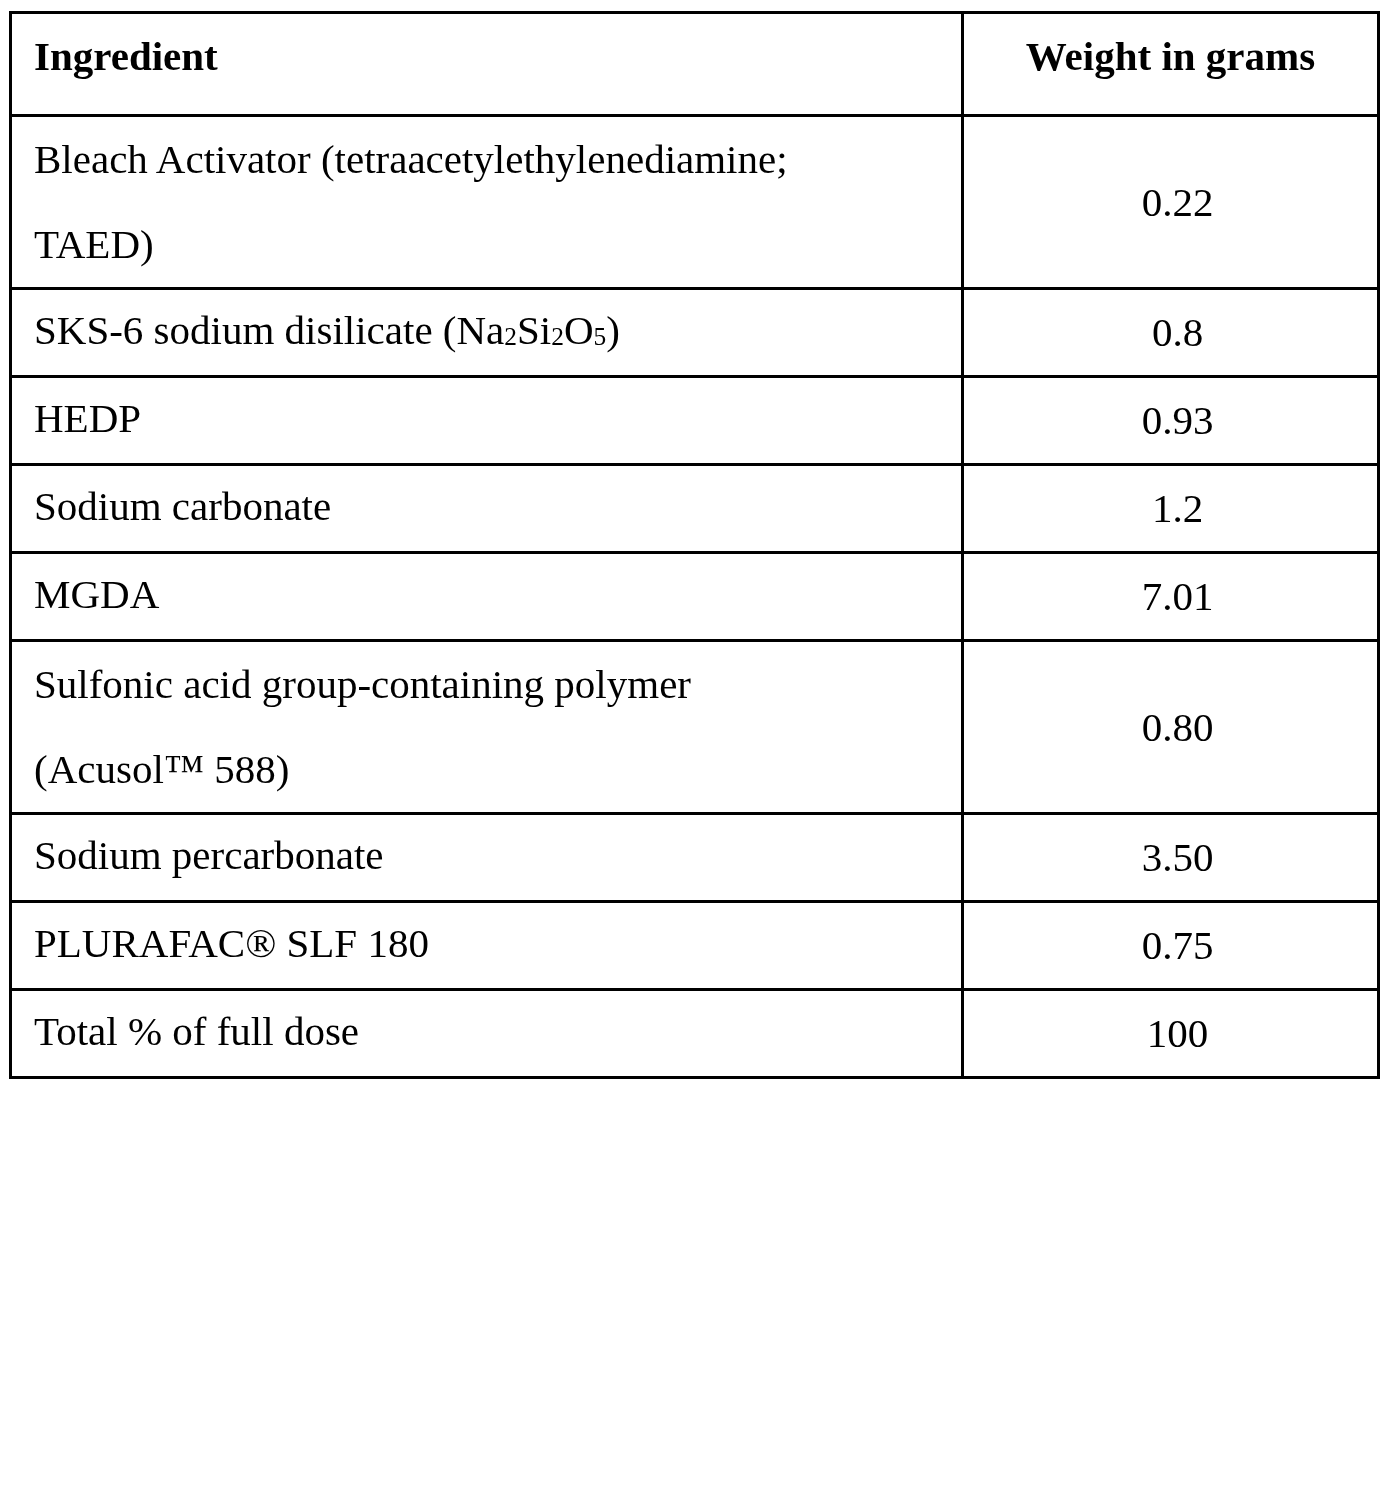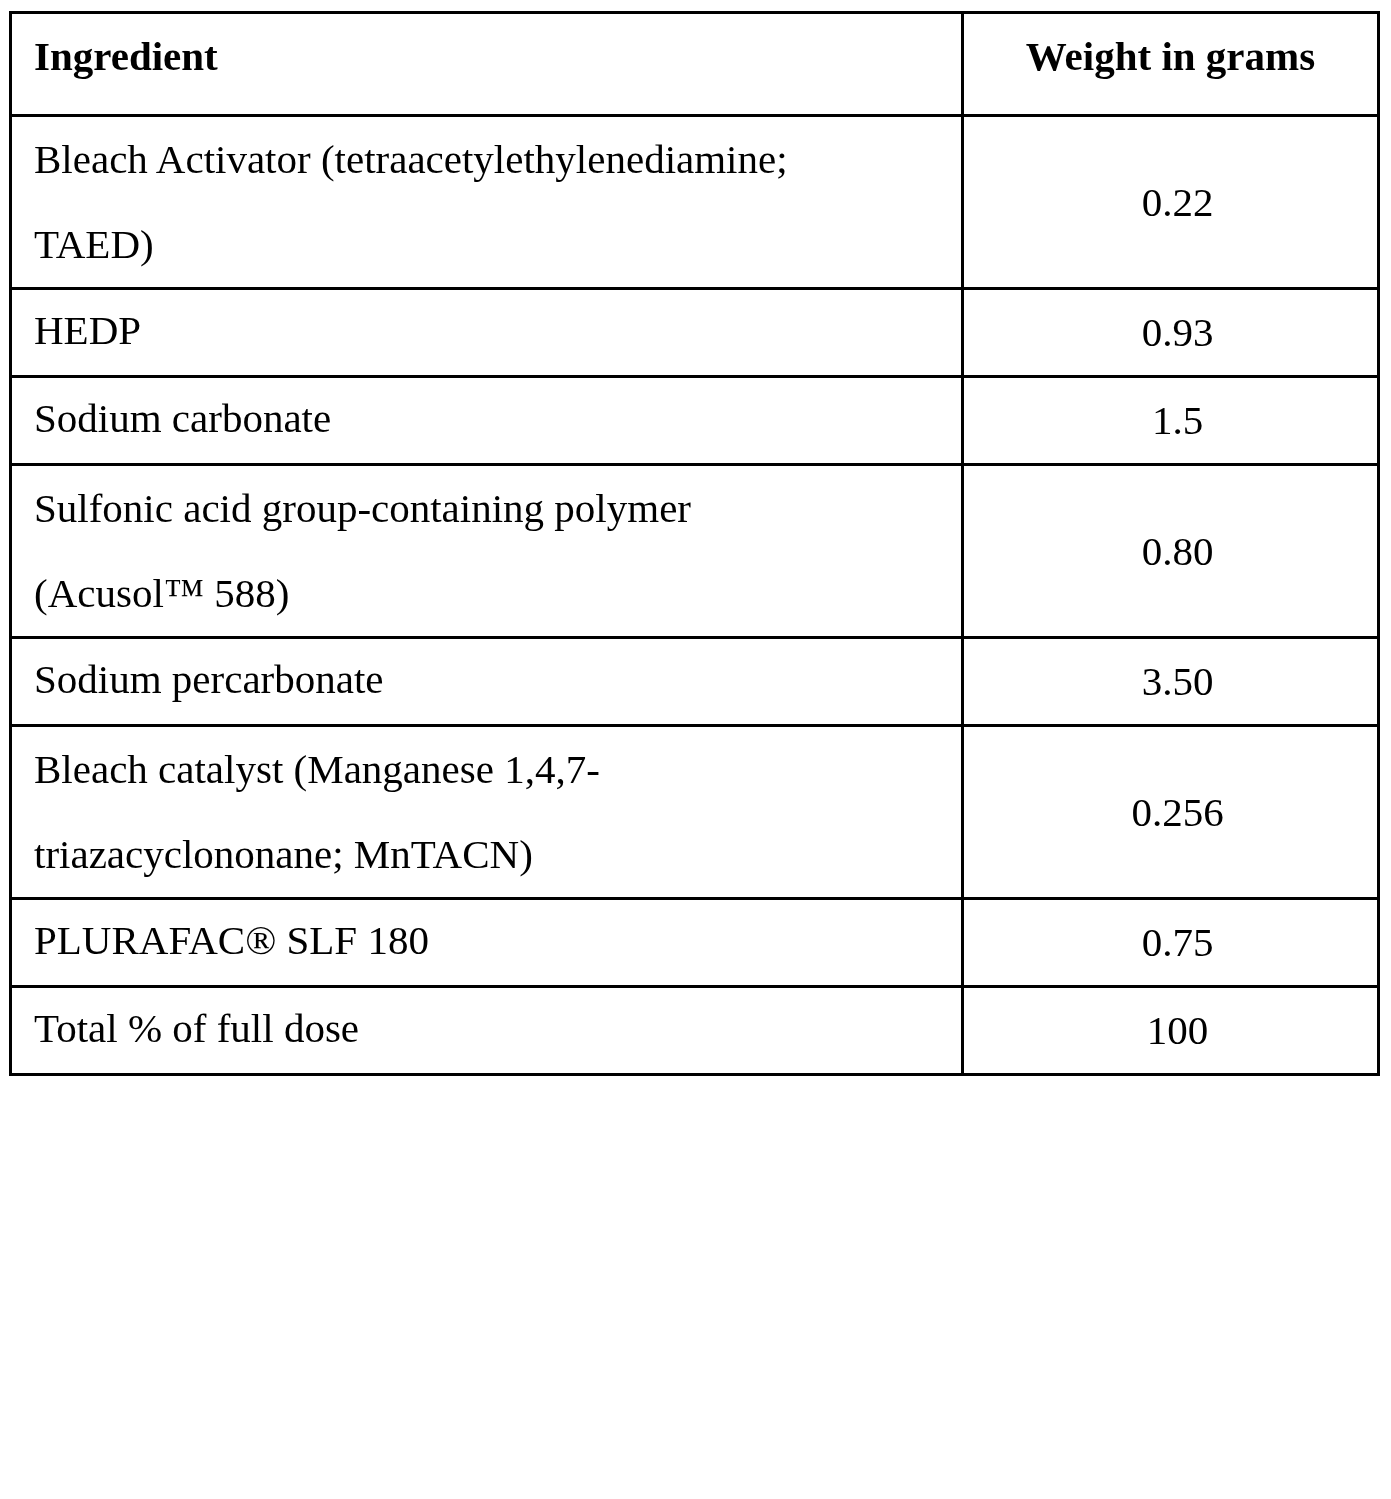--- a/index.html
+++ b/index.html
@@ -41,44 +41,45 @@
   </thead>
   <tbody>
     <tr class="double">
       <td class="ing">
         <div>Bleach Activator (tetraacetylethylenediamine;</div>
         <div>TAED)</div>
       </td>
       <td class="wt">0.22</td>
     </tr>
     <tr class="single">
+      <td class="ing single-text"><span>SKS-6 sodium disilicate (Na</span><sub>2</sub><span>Si</span><sub>2</sub><span>O</span><sub>5</sub><span>)</span></td>
+      <td class="wt">0.8</td>
+    </tr>
+    <tr class="single">
       <td class="ing single-text">HEDP</td>
       <td class="wt">0.93</td>
     </tr>
     <tr class="single">
       <td class="ing single-text">Sodium carbonate</td>
-      <td class="wt">1.5</td>
+      <td class="wt">1.2</td>
+    </tr>
+    <tr class="single">
+      <td class="ing single-text">MGDA</td>
+      <td class="wt">7.01</td>
     </tr>
     <tr class="double">
       <td class="ing">
         <div>Sulfonic acid group-containing polymer</div>
         <div>(Acusol™ 588)</div>
       </td>
       <td class="wt">0.80</td>
     </tr>
     <tr class="single">
       <td class="ing single-text">Sodium percarbonate</td>
       <td class="wt">3.50</td>
-    </tr>
-    <tr class="double">
-      <td class="ing">
-        <div>Bleach catalyst (Manganese 1,4,7-</div>
-        <div>triazacyclononane; MnTACN)</div>
-      </td>
-      <td class="wt">0.256</td>
     </tr>
     <tr class="single">
       <td class="ing single-text">PLURAFAC® SLF 180</td>
       <td class="wt">0.75</td>
     </tr>
     <tr class="single">
       <td class="ing single-text">Total % of full dose</td>
       <td class="wt">100</td>
     </tr>
   </tbody>

